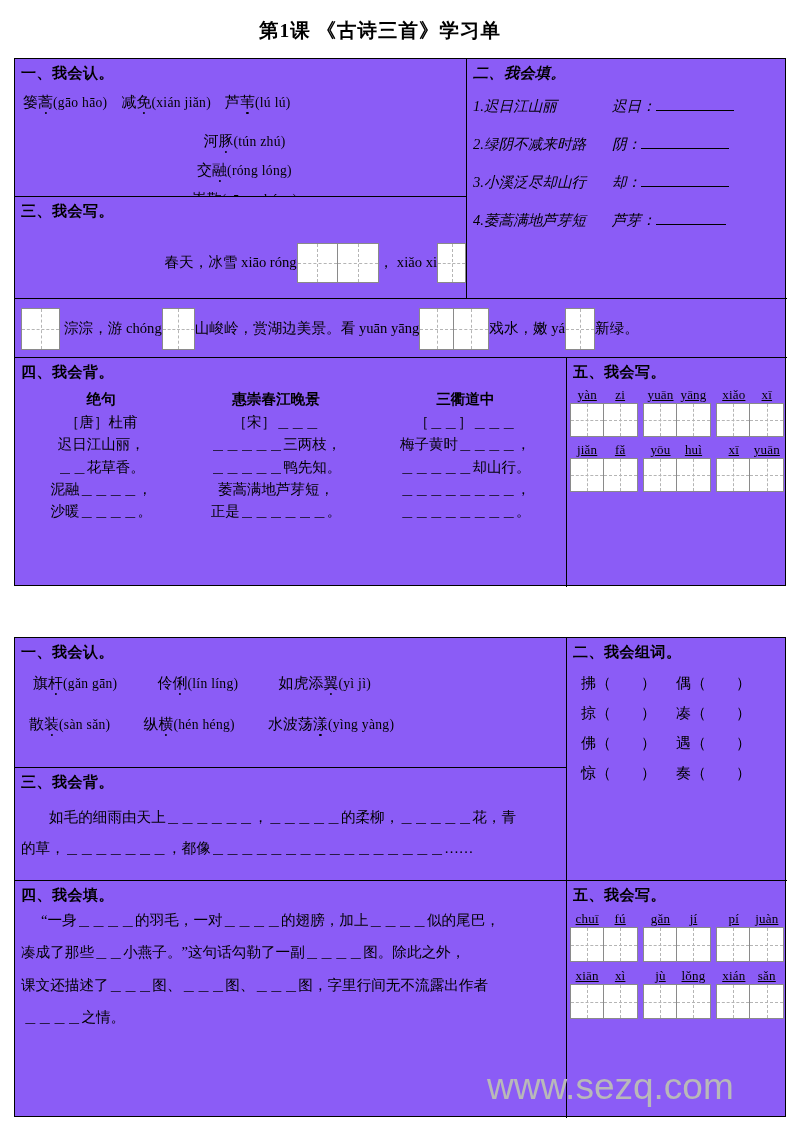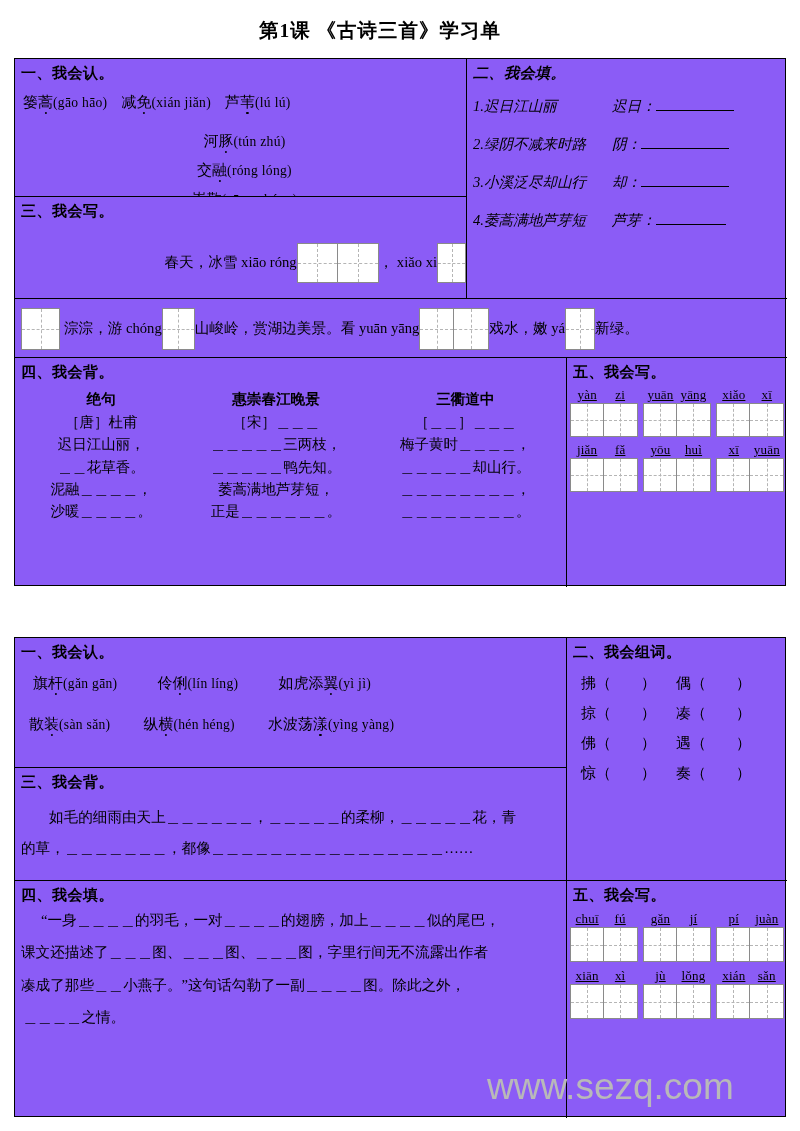--- a/index.html
+++ b/index.html
@@ -319,22 +319,22 @@
 
     <div class="cell bb" style="left:0; top:130px; width:551px; height:113px;">
       <div class="sec-head">三、我会背。</div>
       <div class="body-text" style="margin:18px 0 0 34px; white-space:nowrap;">如毛的细雨由天上＿＿＿＿＿＿，＿＿＿＿＿的柔柳，＿＿＿＿＿花，青</div>
       <div class="body-text" style="margin:16px 0 0 6px; white-space:nowrap;">的草，＿＿＿＿＿＿＿，都像＿＿＿＿＿＿＿＿＿＿＿＿＿＿＿＿……</div>
     </div>
 
     <div class="cell" style="left:0; top:243px; width:551px; height:237px;">
       <div class="sec-head">四、我会填。</div>
       <div class="body-text" style="margin:8px 0 0 26px; white-space:nowrap;">“一身＿＿＿＿的羽毛，一对＿＿＿＿的翅膀，加上＿＿＿＿似的尾巴，</div>
+      <div class="body-text" style="margin:17px 0 0 6px; white-space:nowrap;">凑成了那些＿＿小燕子。”这句话勾勒了一副＿＿＿＿图。除此之外，</div>
       <div class="body-text" style="margin:17px 0 0 6px; white-space:nowrap;">课文还描述了＿＿＿图、＿＿＿图、＿＿＿图，字里行间无不流露出作者</div>
-      <div class="body-text" style="margin:17px 0 0 6px; white-space:nowrap;">凑成了那些＿＿小燕子。”这句话勾勒了一副＿＿＿＿图。除此之外，</div>
       <div class="body-text" style="margin:17px 0 0 8px; white-space:nowrap;">＿＿＿＿之情。</div>
     </div>
 
     <div class="cell bl" style="left:551px; top:243px; width:221px; height:237px;">
       <div class="sec-head">五、我会写。</div>
       <div style="margin:6px 0 12px 0; display:flex; flex-wrap:wrap; justify-content:space-around; row-gap:6px;">
         <div class="wgrid">
           <div class="pyline"><span>chuī</span><span>fú</span></div>
           <span class="tzg"><span class="cellbox" style="width:33px;height:33px;"></span><span class="cellbox" style="width:33px;height:33px;"></span></span>
         </div>

